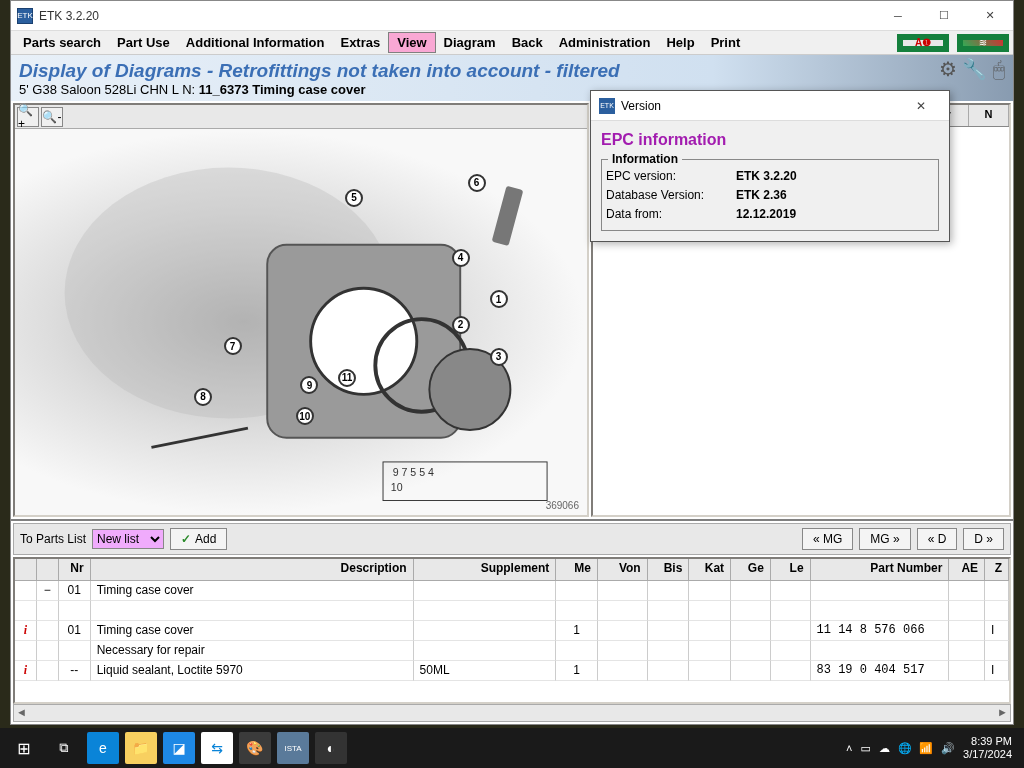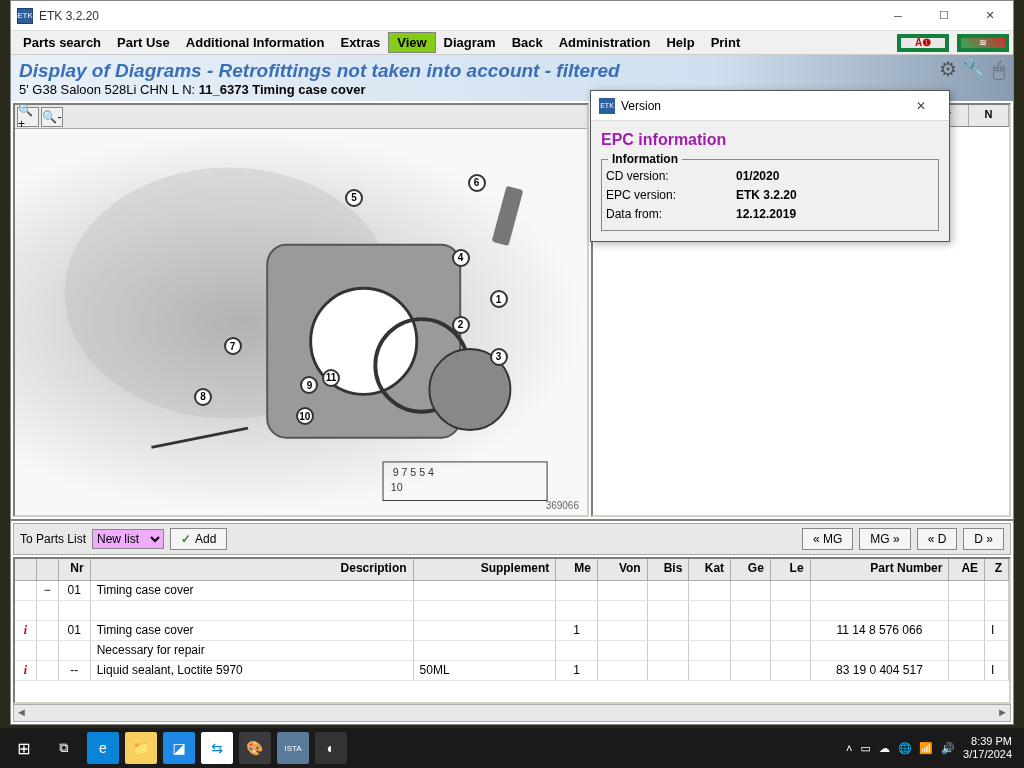--- a/index.html
+++ b/index.html
@@ -8,23 +8,23 @@
 .window { position: absolute; top: 0; left: 10px; width: 1004px; height: 725px; background: #fff; border: 1px solid #888; display: flex; flex-direction: column; }
 
 .titlebar { height: 30px; background: #fff; display: flex; align-items: center; padding-left: 6px; border-bottom: 1px solid #ddd; }
 .titlebar .app-icon { width: 16px; height: 16px; background: #2b5f9e; color: #fff; font-size: 8px; display: flex; align-items: center; justify-content: center; border: 1px solid #1a4070; }
 .titlebar .title { margin-left: 6px; font-size: 12px; color: #333; flex: 1; }
 .win-controls { display: flex; }
 .win-btn { width: 46px; height: 30px; display: flex; align-items: center; justify-content: center; font-size: 11px; color: #444; }
 
 .menubar { height: 24px; background: #f0f0f0; display: flex; align-items: center; padding: 0 4px; border-bottom: 1px solid #ccc; }
 .menu-item { padding: 2px 8px; font-size: 13px; font-weight: bold; color: #000; cursor: pointer; }
-.menu-item.active { background: #84cc16; border: 1px solid #808080; }
+.menu-item.active { background: #f9a8d4; border: 1px solid #808080; }
 .menu-spacer { flex: 1; }
-.flag-btn { width: 52px; height: 18px; border: 4px solid #15803d; margin-left: 8px; background: #e8e8e8; display: flex; align-items: center; justify-content: center; font-size: 10px; }
+.flag-btn { width: 52px; height: 18px; border: 6px solid #15803d; margin-left: 8px; background: #e8e8e8; display: flex; align-items: center; justify-content: center; font-size: 10px; }
 .flag-btn.red { color: #c00; font-weight: bold; }
 
 .header-strip { height: 46px; background: linear-gradient(to right, #e8f0f8 0%, #d0e0f0 70%, #889bb0 100%); padding: 2px 8px; display: flex; flex-direction: column; justify-content: center; position: relative; }
 .header-title { font-size: 19px; font-weight: bold; color: #3b6fb5; font-style: italic; }
 .header-sub { font-size: 13px; color: #000; }
 .header-sub b { font-weight: bold; }
 .header-icons { position: absolute; right: 8px; top: 2px; display: flex; gap: 4px; font-size: 20px; color: #555; }
 
 .content { flex: 1; display: flex; flex-direction: column; overflow: hidden; position: relative; }
 .upper { display: flex; height: 420px; border-bottom: 2px solid #808080; }
@@ -58,21 +58,21 @@
 .grid-header div, .grid-row div { border-right: 1px solid #ccc; border-bottom: 1px solid #e4e4e4; font-size: 12px; padding: 2px 6px; overflow: hidden; white-space: nowrap; }
 .grid-header div { font-weight: bold; text-align: right; border-color: #aaa; }
 .col-i { width: 22px; text-align: center; } .col-exp { width: 22px; text-align: center; }
 .col-nr { width: 32px; text-align: center; } .col-desc { width: 326px; }
 .col-supp { width: 144px; } .col-me { width: 42px; text-align: center; }
 .col-von { width: 50px; } .col-bis { width: 42px; } .col-kat { width: 42px; }
 .col-ge { width: 40px; } .col-le { width: 40px; } .col-partn { width: 140px; text-align: center;}
 .col-ae { width: 36px; } .col-z { width: 24px; }
 .grid-row { display: flex; height: 20px; }
 .info-i { color: #c00; font-weight: bold; font-style: italic; font-family: serif; }
-.grid-row .col-partn { text-align: center; }
+.grid-row .col-partn { text-align: left; font-family: Liberation Mono, monospace; }
 
 .scroll-indicator { height: 18px; background: #e8e8e8; border: 1px solid #aaa; margin: 0 2px 2px; position: relative;}
 .scroll-indicator::before, .scroll-indicator::after { content: '◄'; position: absolute; top: 1px; font-size: 11px; color: #666; }
 .scroll-indicator::before { left: 2px; content: '◄'; }
 .scroll-indicator::after { right: 2px; content: '►'; }
 
 
 .dialog { position: absolute; top: 90px; left: 590px; width: 360px; background: #f0f0f0; border: 1px solid #555; box-shadow: 2px 2px 8px rgba(0,0,0,0.3); font-size: 12px; z-index: 100;}
 .dlg-title { height: 30px; background: #fff; display: flex; align-items: center; padding: 0 8px; border-bottom: 1px solid #ddd; }
 .dlg-title .app-icon { width: 16px; height: 16px; background: #2b5f9e; color: #fff; font-size: 7px; display: flex; align-items: center; justify-content: center; }
@@ -158,21 +158,21 @@
               <div class="callout" style="left: 474.5px; top: 161px;">1</div>
               <div class="callout" style="left: 436.5px; top: 186.5px;">2</div>
               <div class="callout" style="left: 474.5px; top: 218.75px;">3</div>
               <div class="callout" style="left: 436.5px; top: 119.75px;">4</div>
               <div class="callout" style="left: 330.1px; top: 59.75px;">5</div>
               <div class="callout" style="left: 452.65px; top: 44.75px;">6</div>
               <div class="callout" style="left: 208.5px; top: 208.25px;">7</div>
               <div class="callout" style="left: 179.05px; top: 258.5px;">8</div>
               <div class="callout" style="left: 285.45px; top: 247.25px;">9</div>
               <div class="callout" style="left: 280.7px; top: 278px;">10</div>
-              <div class="callout" style="left: 307px; top: 239.75px;">11</div>
+              <div class="callout" style="left: 323px; top: 239.75px;">11</div>
             </div>
           <div class="part-number-label">369066</div>
         </div>
       </div>
 
       <div class="right-pane">
         <div class="parts-table-small">
           <div class="small-header">
             <div class="sh-blank"></div>
               <div class="sh-blank2"></div>
@@ -308,26 +308,26 @@
     <div class="app-icon">ETK</div>
     <span>Version</span>
     <div class="dlg-close">✕</div>
   </div>
   <div class="dlg-body">
     <div class="dlg-h1">EPC information</div>
     <div class="dlg-group">
       <legend>Information</legend>
       <div id="dlg-rows">
           <div class="info-row">
-            <div class="k">CD version:</div>
-            <div class="v">01/2020</div>
-          </div>
-          <div class="info-row">
             <div class="k">EPC version:</div>
             <div class="v">ETK 3.2.20</div>
+          </div>
+          <div class="info-row">
+            <div class="k">Database Version:</div>
+            <div class="v">ETK 2.36</div>
           </div>
           <div class="info-row">
             <div class="k">Data from:</div>
             <div class="v">12.12.2019</div>
           </div>
         </div>
     </div>
   </div>
 </div>
 

